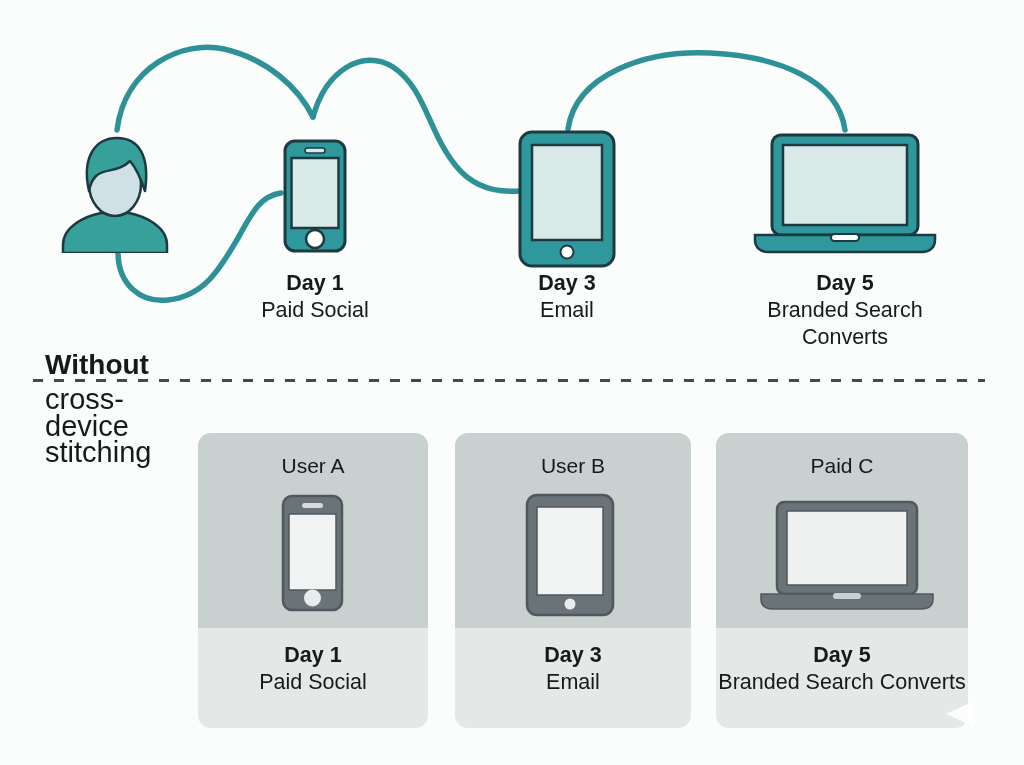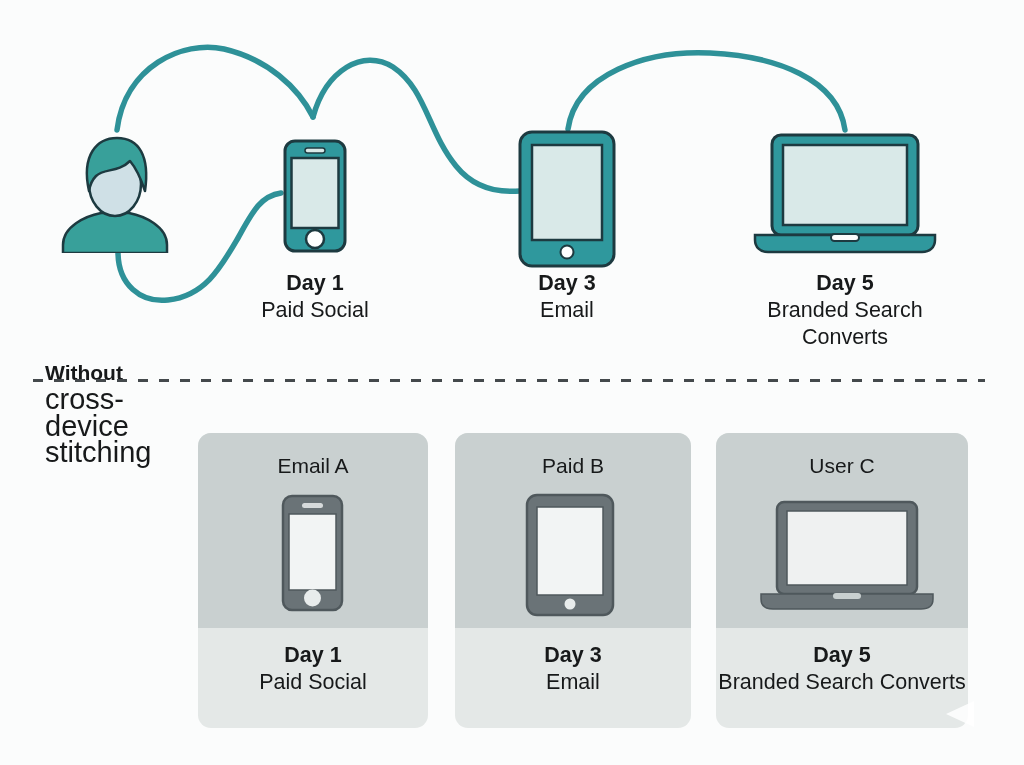--- a/index.html
+++ b/index.html
@@ -36,21 +36,21 @@
 
   .journey-label{
     text-align:center;
     font-size:21.5px;
     line-height:27px;
     width:210px;
   }
   .journey-label .day{font-weight:bold;}
 
   
-  #divider-heading{left:45px;top:361px;font-size:21px;font-weight:bold;}
+  #divider-heading{left:45px;top:349px;font-size:28px;font-weight:bold;}
   #divider-line{
     left:33px;top:379px;width:952px;height:3px;
     background:repeating-linear-gradient(to right,var(--dash) 0 10px,transparent 10px 21px);
   }
   #divider-subheading{
     left:45px;top:386px;width:162px;
     font-size:29px;line-height:26.5px;
   }
 
   
@@ -131,58 +131,58 @@
     <div class="day">Day 5</div>
     <div class="channel">Branded Search Converts</div>
   </div>
 
   <div id="divider-heading" class="abs">Without</div>
   <div id="divider-line" class="abs"></div>
   <div id="divider-subheading" class="abs">cross-device stitching</div>
 
   <div id="card-0" class="abs card">
     <div class="card-top">
-      <div class="card-title">Email A</div>
+      <div class="card-title">User A</div>
       <svg class="abs" style="left:83px;top:61px" width="63" height="118" viewBox="0 0 63 118" xmlns="http://www.w3.org/2000/svg">
         <rect x="2" y="2" width="59" height="114" rx="9" fill="var(--gray-device)" stroke="var(--gray-outline)" stroke-width="2.5"></rect>
         <rect x="21" y="9" width="21" height="5" rx="2.5" fill="#d6dadb"></rect>
         <rect x="8" y="20" width="47" height="76" fill="var(--gray-screen)" stroke="var(--gray-outline)" stroke-width="1.5"></rect>
         <circle cx="31.5" cy="104" r="8.5" fill="var(--gray-screen-dim)"></circle>
       </svg>
     </div>
     <div class="card-bottom">
       <div class="day">Day 1</div>
       <div class="channel">Paid Social</div>
     </div>
   </div>
 
   <div id="card-1" class="abs card">
     <div class="card-top">
-      <div class="card-title">Paid B</div>
+      <div class="card-title">User B</div>
       <svg class="abs" style="left:70px;top:60px" width="90" height="124" viewBox="0 0 90 124" xmlns="http://www.w3.org/2000/svg">
         <rect x="2" y="2" width="86" height="120" rx="10" fill="var(--gray-device)" stroke="var(--gray-outline)" stroke-width="2.5"></rect>
         <rect x="12" y="14" width="66" height="88" fill="var(--gray-screen)" stroke="var(--gray-outline)" stroke-width="1.5"></rect>
         <circle cx="45" cy="111" r="5.5" fill="var(--gray-screen-dim)"></circle>
       </svg>
     </div>
     <div class="card-bottom">
       <div class="day">Day 3</div>
       <div class="channel">Email</div>
     </div>
   </div>
 
   <div id="card-2" class="abs card">
     <div class="card-top">
       <svg class="abs" style="left:42px;top:67px" width="178" height="110" viewBox="0 0 178 110" xmlns="http://www.w3.org/2000/svg">
         <rect x="19" y="2" width="140" height="92" rx="7" fill="var(--gray-device)" stroke="var(--gray-outline)" stroke-width="2.5"></rect>
         <rect x="29" y="11" width="120" height="74" fill="#eff1f1" stroke="var(--gray-outline)" stroke-width="1.5"></rect>
         <path d="M 3 94 L 175 94 L 175 99 C 175 105 171 109 163 109 L 15 109 C 7 109 3 105 3 99 Z" fill="var(--gray-device)" stroke="var(--gray-outline)" stroke-width="1.5"></path>
         <rect x="75" y="93" width="28" height="6" rx="3" fill="var(--card-top)"></rect>
       </svg>
-      <div class="card-title">User C</div>
+      <div class="card-title">Paid C</div>
     </div>
     <div class="card-bottom">
       <div class="day">Day 5</div>
       <div class="channel">Branded Search Converts</div>
     </div>
   </div>
 
   <div id="watermark" class="abs"></div>
 
 </div>

